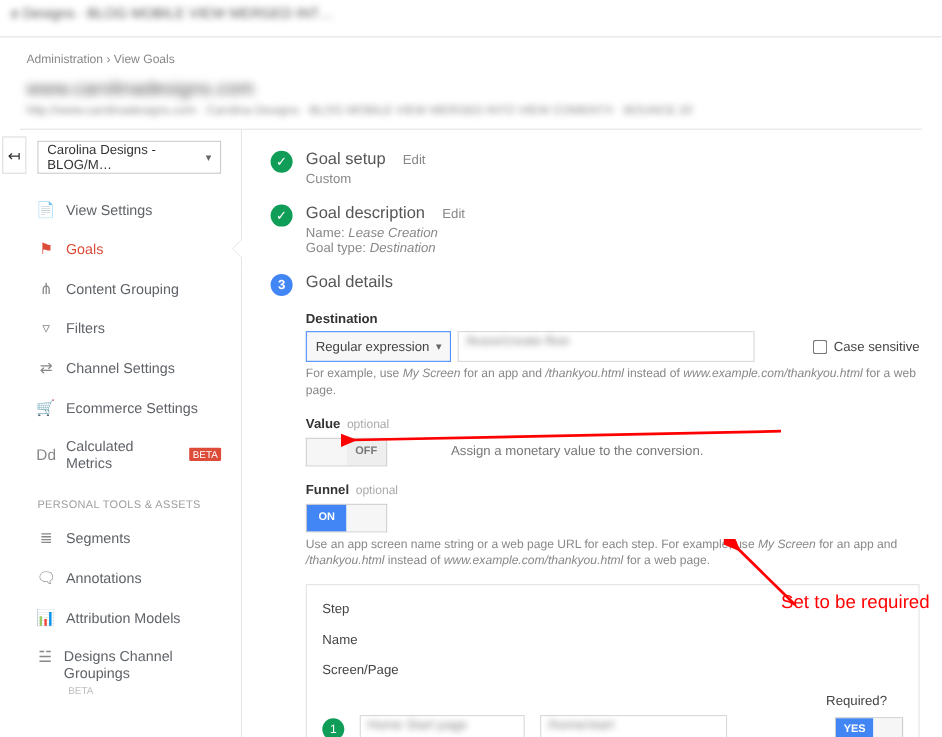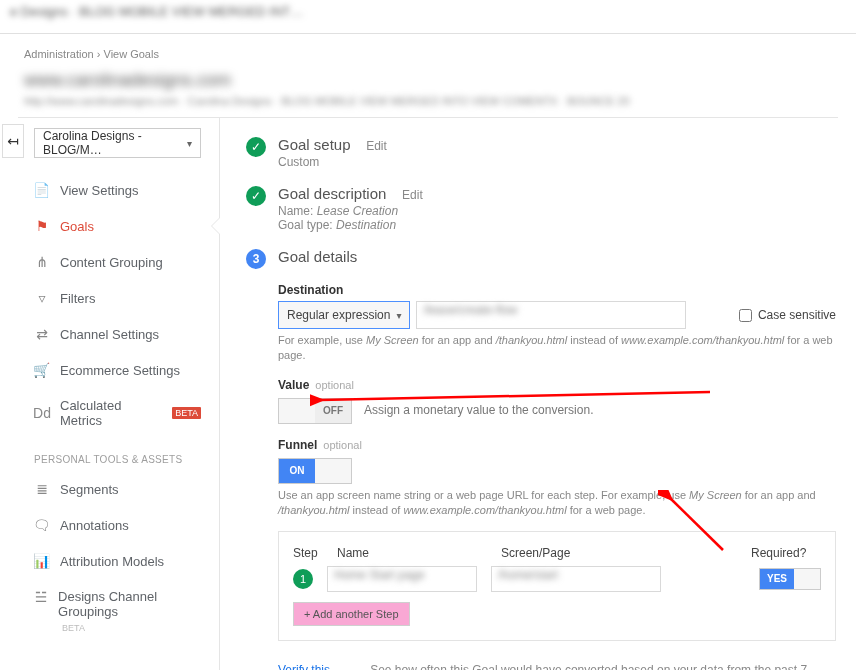--- a/index.html
+++ b/index.html
@@ -58,21 +58,21 @@
 
   .toggle { display: inline-flex; border: 1px solid #ccc; height: 26px; margin-top: 2px; }
   .toggle .half { width: 36px; display: flex; align-items: center; justify-content: center; font-size: 10px; font-weight: bold; }
   .toggle .on { background: #4285f4; color: #fff; }
   .toggle .off { background: #eee; color: #777; }
   .toggle .empty { background: #f6f6f6; }
 
   .assign-txt { font-size: 12px; color: #777; margin-left: 12px; }
 
   .funnel-box { border: 1px solid #e3e3e3; padding: 14px; margin-top: 12px; }
-  .ft-header { display: flex; font-size: 12px; color: #444; gap: 14px; margin-bottom: 6px; }
+  .ft-header { display: flex; font-size: 12px; color: #444; gap: 14px; margin-bottom: 6px; flex-direction: column; }
   .ft-col-step { width: 30px; }
   .ft-col-name { width: 150px; }
   .ft-col-screen { width: 170px; }
   .ft-col-req { margin-left: auto; width: 70px; }
   .ft-row { display: flex; align-items: center; gap: 14px; }
   .step-num { width: 20px; height: 20px; border-radius: 50%; background: #0f9d58; color: #fff; font-size: 11px; display: flex; align-items: center; justify-content: center; }
   .fld { border: 1px solid #d9d9d9; height: 26px; background: #fff; padding: 0 6px; }
   .fld.name { width: 150px; }
   .fld.screen { width: 170px; }
   .fld .blur { filter: blur(3px); color: #888; font-size: 12px; }
@@ -227,21 +227,21 @@
       </div>
       <div class="help">
         <span>For example, use </span><i>My Screen</i><span> for an app and </span><i>/thankyou.html</i><span> instead of </span><i>www.example.com/thankyou.html</i><span> for a web page.</span>
       </div>
 
       
       <div class="lbl-strong">
         <span>Value</span>
           <span class="lbl-opt">optional</span>
       </div>
-      <div style="display:flex;align-items:center;">
+      <div style="display:flex;align-items:center;gap:46px;">
         <div class="toggle">
           <div class="half empty"></div>
           <div class="half off">OFF</div>
         </div>
         <span class="assign-txt">Assign a monetary value to the conversion.</span>
       </div>
 
       
       <div class="lbl-strong">
         <span>Funnel</span>
@@ -296,15 +296,16 @@
     </svg>
 
     <svg class="anno-arrow" style="left:438px; top:372px; width:90px; height:70px;">
       <defs>
           <marker id="ah2" markerWidth="10" markerHeight="8" refX="2" refY="4" orient="auto">
             <polygon points="10 0, 0 4, 10 8" fill="#ff0000"></polygon>
           </marker>
         </defs>
       <line x1="65" y1="60" x2="12" y2="8" stroke="#ff0000" stroke-width="2.5" marker-end="url(#ah2)"></line>
     </svg>
+    <div class="anno" style="left:490px; top:420px; line-height:1.2;">Set to be required</div>
 
   </div>
 </div>
 
 </body></html>

